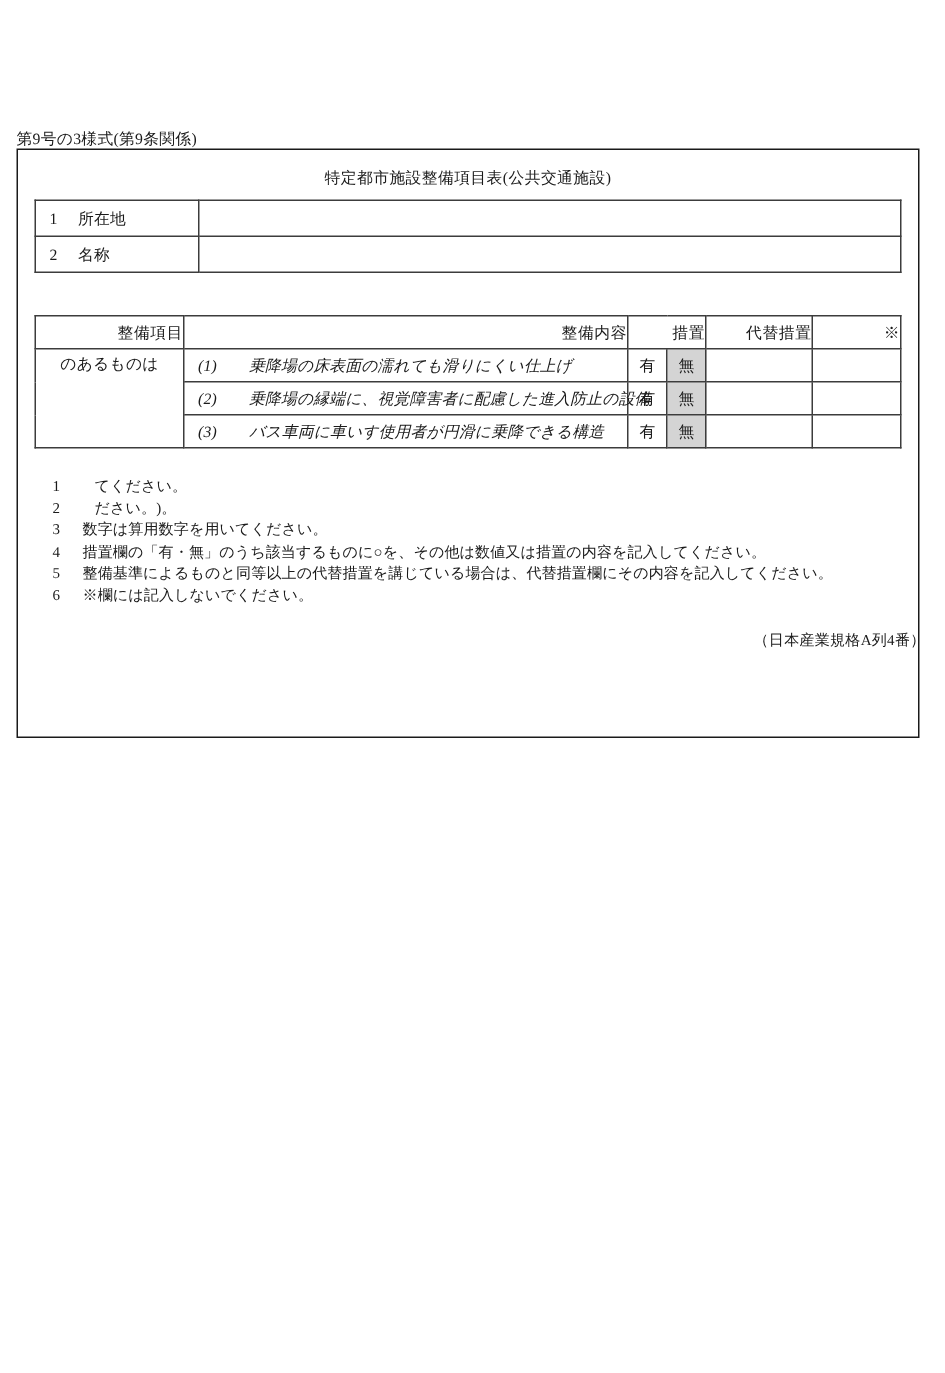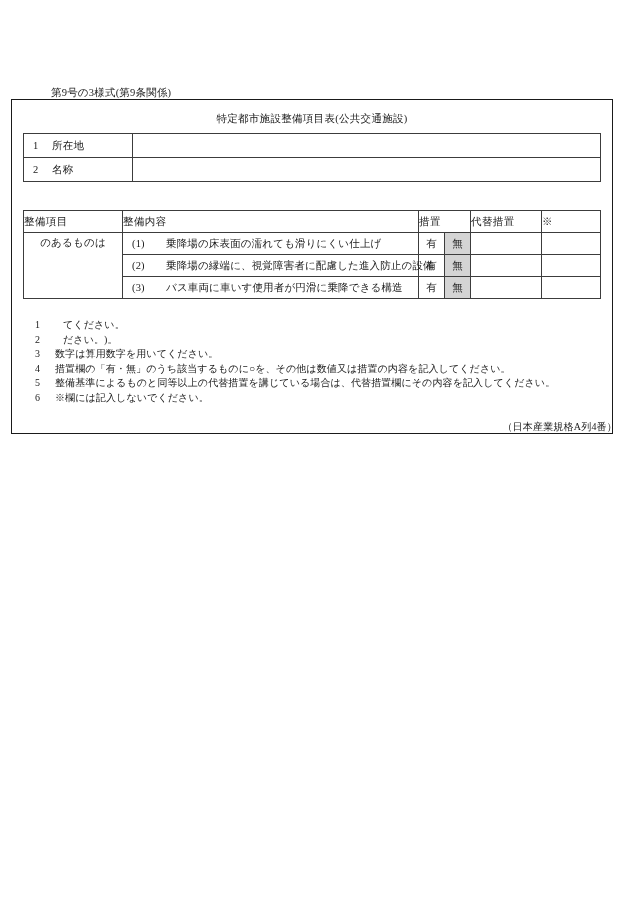--- a/index.html
+++ b/index.html
@@ -17,30 +17,29 @@
   }
 
   
   .form-number {
     position: absolute;
     left: 11px;
     top: 86px;
     font-size: 10.5px;
     letter-spacing: 0.2px;
     white-space: nowrap;
-    margin-left: 40px;
   }
 
   
   .frame {
     position: absolute;
     left: 11px;
     top: 99px;
     width: 602px;
-    height: 335px;
+    height: 393px;
     border: 1.6px solid #1a1a1a;
     box-sizing: border-box;
   }
 
   .frame-inner {
     position: absolute;
     left: 11px;
     top: 4px;
     right: 11px;
     bottom: 4px;
@@ -97,34 +96,35 @@
     height: 21px;
   }
   .items-table .col-item    { width: 99px; }
   .items-table .col-content { width: auto; }
   .items-table .col-yes     { width: 26px; }
   .items-table .col-no      { width: 26px; }
   .items-table .col-alt     { width: 71px; }
   .items-table .col-note    { width: 59px; }
 
   .th-center {
-    text-align: left;
+    text-align: right;
     letter-spacing: 0.4px;
   }
   .cell-category {
     text-align: center;
     letter-spacing: 0.2px;
     vertical-align: top;
     padding-top: 3px;
     white-space: nowrap;
   }
   .cell-content {
     padding-left: 9px;
     letter-spacing: 0.15px;
     white-space: nowrap;
+    font-style: italic;
   }
   .content-idx {
     display: inline-block;
     width: 34px;
   }
   .cell-yes {
     text-align: center;
   }
   .cell-no {
     text-align: center;

